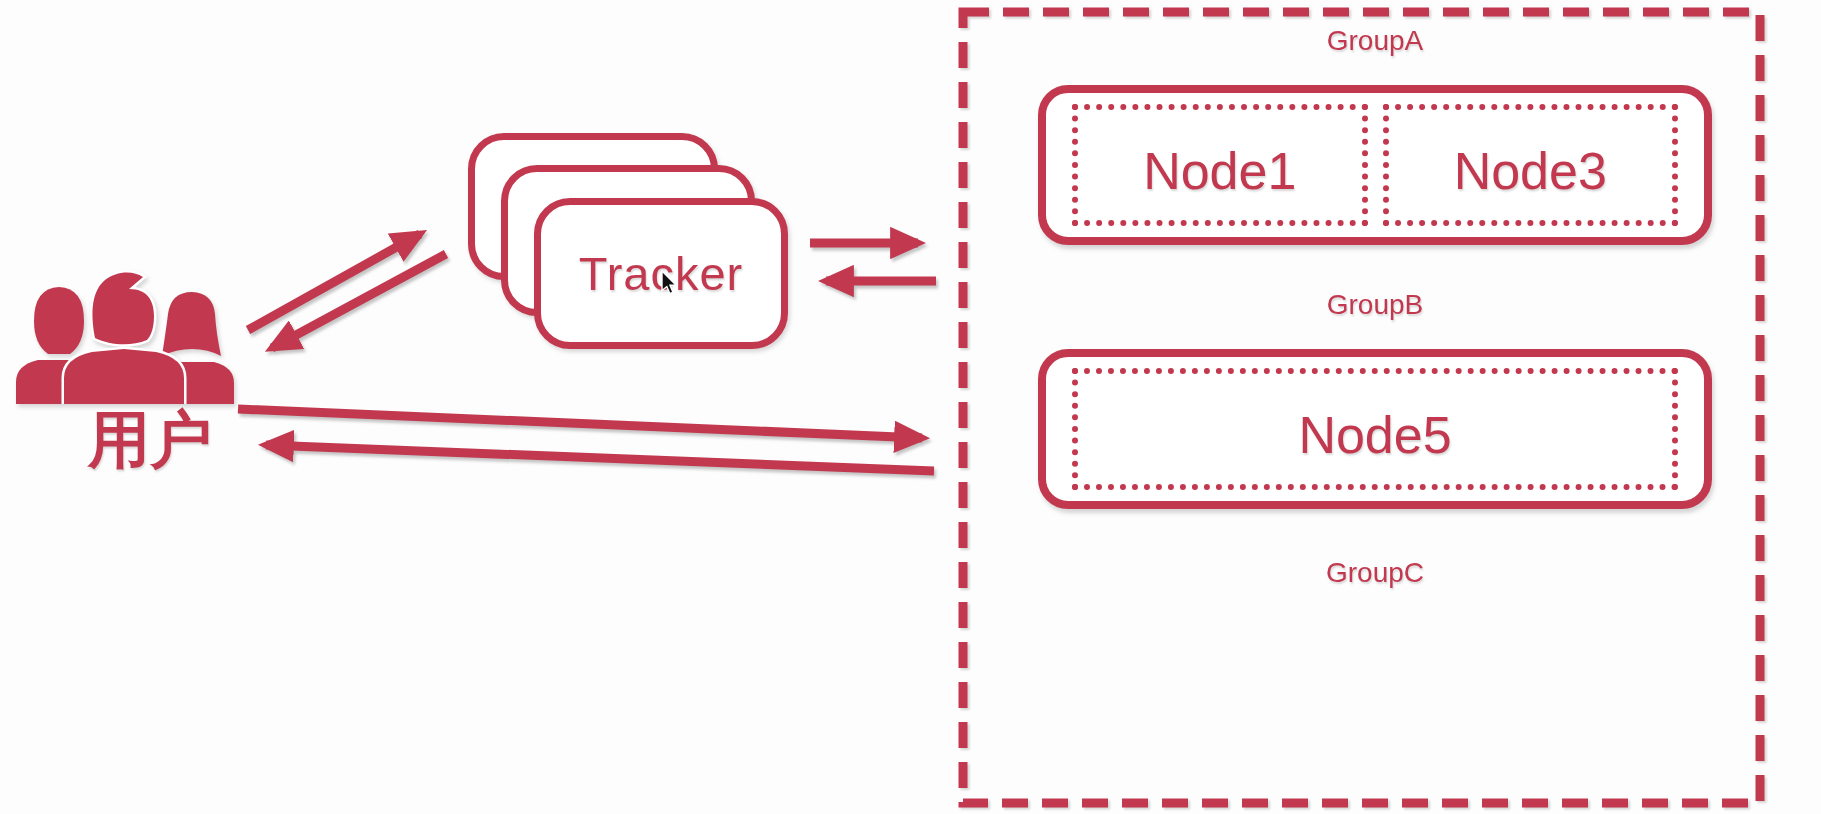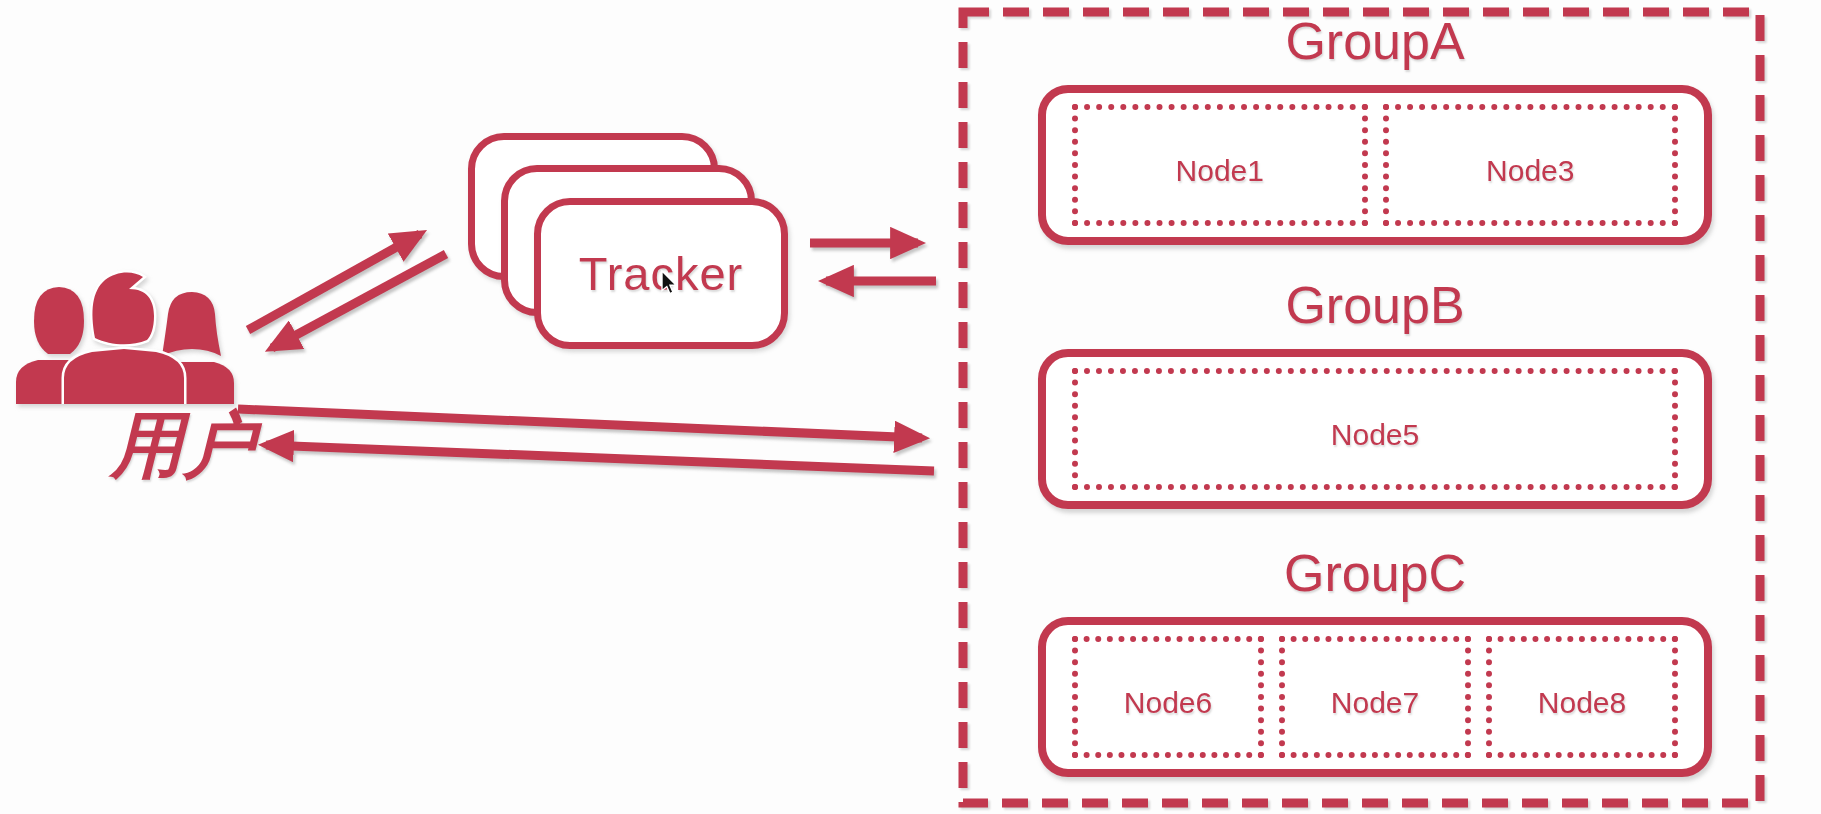--- a/index.html
+++ b/index.html
@@ -23,23 +23,22 @@
   .arrowhead { fill: var(--accent); }
   .cluster-border { stroke-width: 9; filter: drop-shadow(2px 2px 1px rgba(120,120,120,.30)); }
 
   
   .users-wrap { position: absolute; left: 2px; top: 266px; width: 240px; height: 138px; }
   .users-wrap svg { filter: drop-shadow(2px 3px 2px rgba(140,140,140,.35)); }
   .fill-accent { fill: var(--accent); }
   .center-person { stroke: #ffffff; stroke-width: 5; paint-order: stroke; }
   .users-label {
     position: absolute; left: 45px; top: 398px; width: 210px;
-    text-align: right; font-size: 72px; font-weight: bold;
+    text-align: center; font-size: 62px; font-weight: bold;
     text-shadow: 1px 2px 2px rgba(130,130,130,.30);
-    font-style: italic;
   }
 
   
   .card {
     position: absolute; background: #ffffff;
     border: 7px solid var(--accent); border-radius: 36px;
     box-shadow: 2px 3px 4px rgba(130,130,130,.30);
   }
   .card-back  { left: 468px; top: 133px; width: 250px; height: 147px; }
   .card-mid   { left: 501px; top: 165px; width: 254px; height: 151px; }
@@ -47,36 +46,36 @@
                 display: flex; align-items: center; justify-content: center; }
   .tracker-label {
     font-size: 47px; letter-spacing: 1px;
     text-shadow: 1px 2px 2px rgba(130,130,130,.30);
   }
 
   
   .group { position: absolute; left: 1038px; width: 674px; z-index: 2; }
   .group-a { top: 14px; } .group-b { top: 278px; } .group-c { top: 546px; }
   .group-label {
-    text-align: center; font-size: 52px; height: 54px; line-height: 54px;
+    text-align: center; font-size: 28px; height: 54px; line-height: 54px;
     margin-bottom: 17px; text-shadow: 1px 2px 2px rgba(130,130,130,.30);
   }
   .group-box {
     height: 160px; border: 8px solid var(--accent); border-radius: 30px;
     background: #ffffff; box-shadow: 2px 4px 4px rgba(140,140,140,.35);
     display: flex; align-items: center; justify-content: center;
     gap: 15px; padding: 0 26px;
   }
   .node {
     flex: 1 1 0; height: 122px;
     border: 6px dotted var(--accent);
     display: flex; align-items: center; justify-content: center;
   }
   .node span {
-    font-size: 30px;
+    font-size: 52px;
     text-shadow: 1px 2px 2px rgba(130,130,130,.30);
     margin-top: 12px;
   }
 </style>
 </head>
 <body style="background: rgb(253, 253, 253);">
 
 <div id="canvas">
 
   <svg id="overlay" viewBox="0 0 1821 814">
@@ -139,26 +138,15 @@
     <div class="group-label">GroupB</div>
     <div class="group-box">
       <div class="node">
         <span>Node5</span>
       </div>
     </div>
   </section>
 
   <section class="group group-c">
     <div class="group-label">GroupC</div>
-    <div class="group-box">
-      <div class="node">
-        <span>Node6</span>
-      </div>
-      <div class="node">
-        <span>Node7</span>
-      </div>
-      <div class="node">
-        <span>Node8</span>
-      </div>
-    </div>
   </section>
 
 </div>
 
 </body></html>

